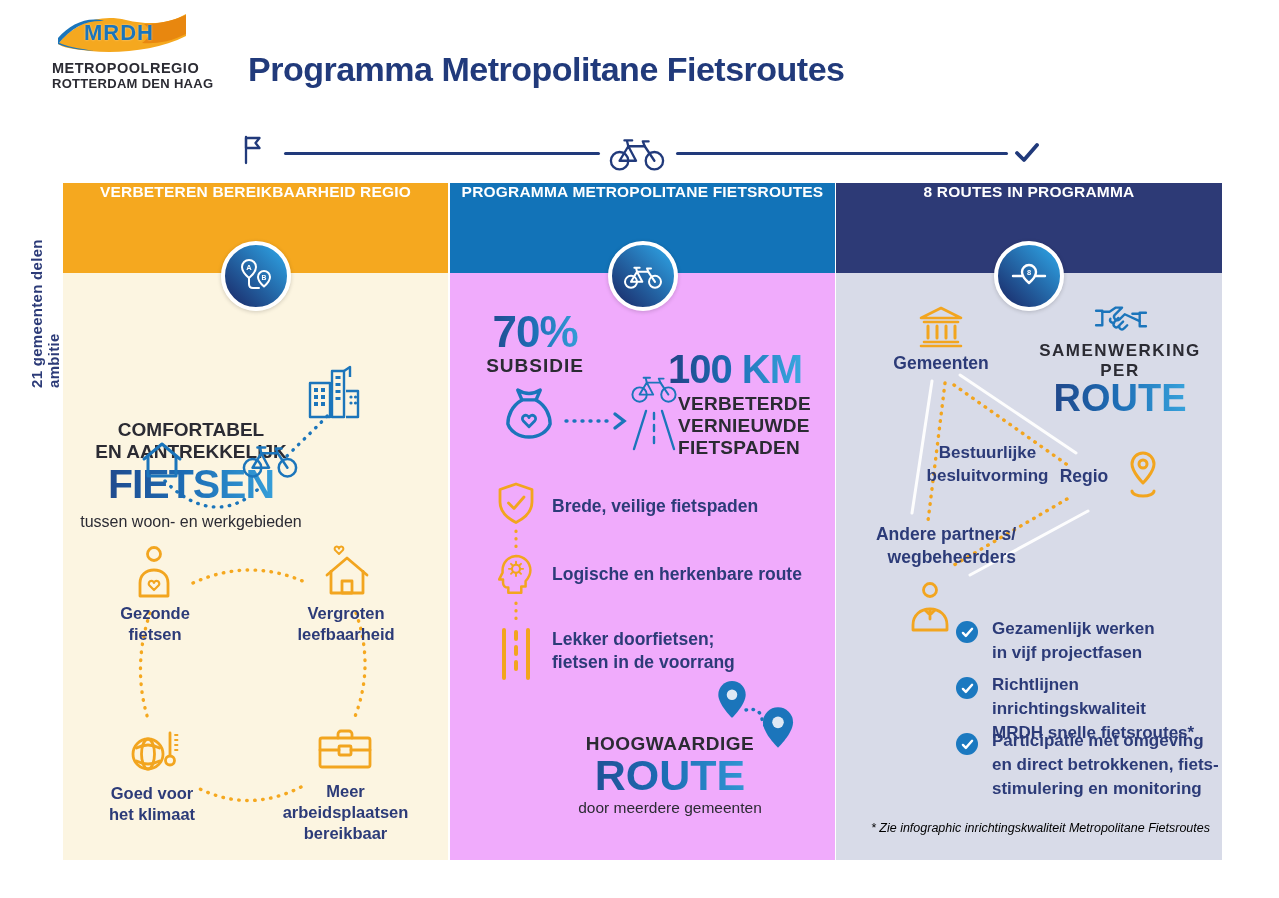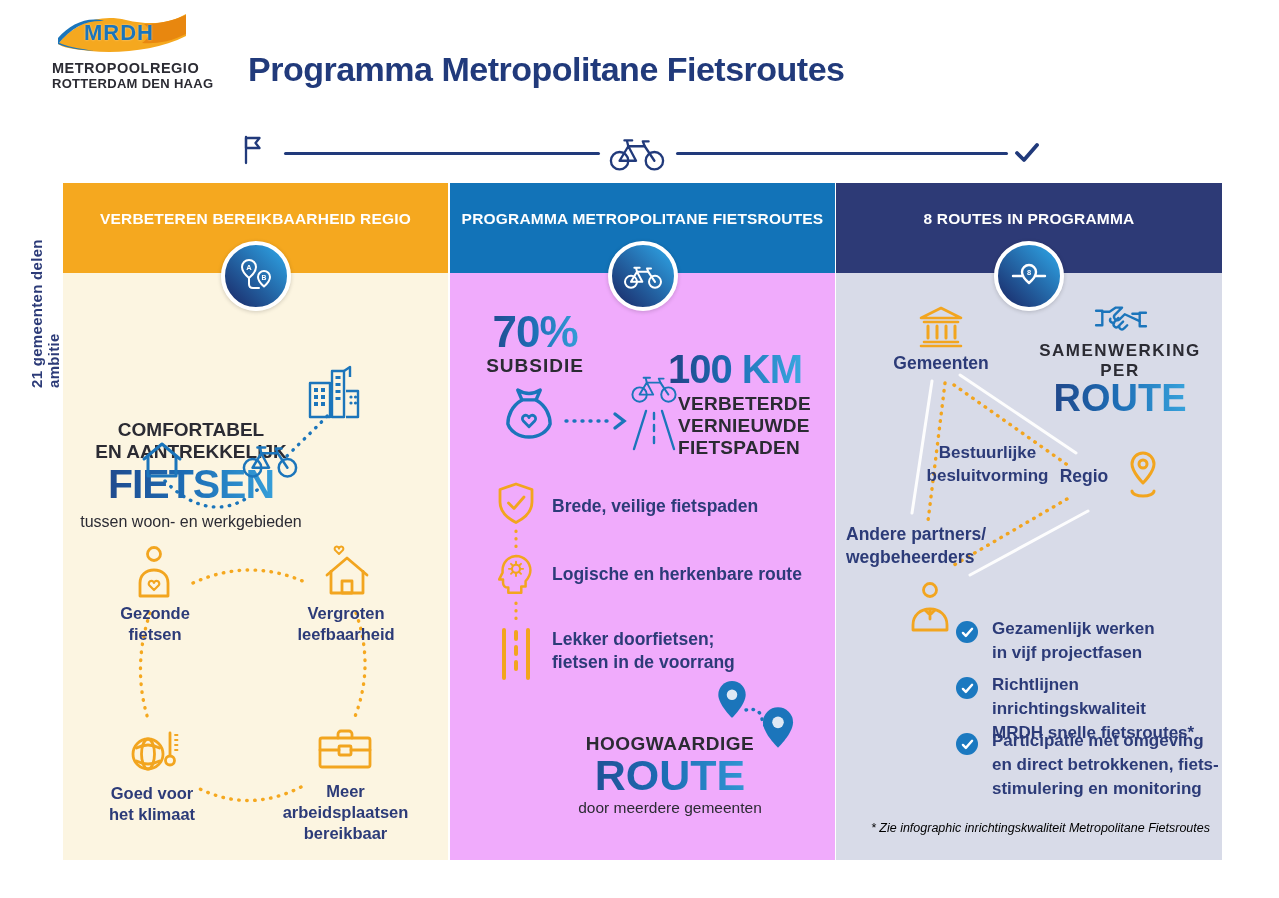--- a/index.html
+++ b/index.html
@@ -18,21 +18,21 @@
   .logo-line1{font-size:14.5px;font-weight:bold;color:#2B2B33;letter-spacing:.5px;margin-top:2px;}
   .logo-line2{font-size:13px;font-weight:bold;color:#2B2B33;letter-spacing:.3px;}
   
   .tl-line{background:#213A7B;height:3px;border-radius:2px;}
   
   .side-label{left:28px;top:183px;height:205px;writing-mode:vertical-rl;transform:rotate(180deg);
               font-size:15px;font-weight:bold;color:#2C3B78;letter-spacing:.3px;}
   
   .col{position:absolute;top:183px;width:385px;height:677px;}
   .col-header{position:absolute;left:0;right:0;top:0;height:90px;display:flex;justify-content:center;
-              padding-top:27px;box-sizing:border-box;color:#fff;font-weight:bold;font-size:15.5px;letter-spacing:.2px;}
+              box-sizing:border-box;color:#fff;font-weight:bold;font-size:15.5px;letter-spacing:.2px;}
   .col-body{position:absolute;left:0;right:0;top:90px;bottom:0;}
   .badge{position:absolute;top:58px;left:50%;transform:translateX(-50%);width:62px;height:62px;border-radius:50%;
          background:linear-gradient(45deg,#1B2F6E 8%,#2D9FE0 92%);border:4px solid #fff;
          box-shadow:0 1px 4px rgba(0,0,0,.18);display:flex;align-items:center;justify-content:center;z-index:6;}
   .overlay{position:absolute;left:0;top:0;pointer-events:none;}
   
   .c1-header{background:#F5A81F;}
   .c1-body{background:#FCF5E1;}
   .goal{left:8px;top:146px;width:240px;text-align:center;}
   .goal-l{font-size:19px;font-weight:bold;color:#2B2B33;line-height:22px;}
@@ -53,21 +53,21 @@
   
   .c3-header{background:#2D3A76;}
   .c3-body{background:#D8DBE8;}
   .c3-navy{font-weight:bold;color:#2C3B78;}
   .gemeenten{left:35px;top:80px;width:140px;text-align:center;font-size:17.5px;}
   .samen-1{left:195px;top:68px;width:178px;text-align:center;font-size:17px;font-weight:bold;color:#2B2B33;letter-spacing:1.5px;}
   .samen-2{left:195px;top:88px;width:178px;text-align:center;font-size:17px;font-weight:bold;color:#2B2B33;letter-spacing:1.5px;}
   .samen-h{left:195px;top:104px;width:178px;text-align:center;font-size:38px;font-weight:bold;}
   .besluit{left:64px;top:168px;width:175px;text-align:center;font-size:17px;line-height:23px;}
   .regio{left:198px;top:193px;width:100px;text-align:center;font-size:17.5px;}
-  .partners{left:10px;top:250px;width:170px;text-align:left;font-size:17.5px;line-height:23px;}
+  .partners{left:10px;top:250px;width:170px;text-align:right;font-size:17.5px;line-height:23px;}
   .chk{position:absolute;left:120px;width:22px;height:22px;border-radius:50%;background:#1B79C0;
        display:flex;align-items:center;justify-content:center;}
   .chk-t{position:absolute;left:156px;font-size:17px;font-weight:bold;color:#2C3B78;line-height:24px;}
   .footnote{right:12px;bottom:25px;font-size:12.5px;font-style:italic;color:#000000;}
 </style>
 </head>
 <body>
 
 <div class="canvas">
 

